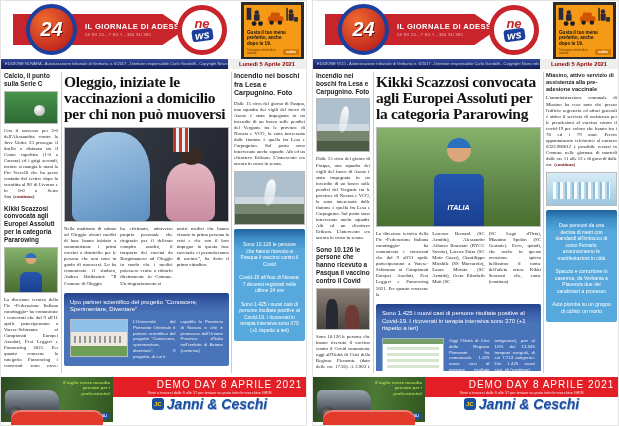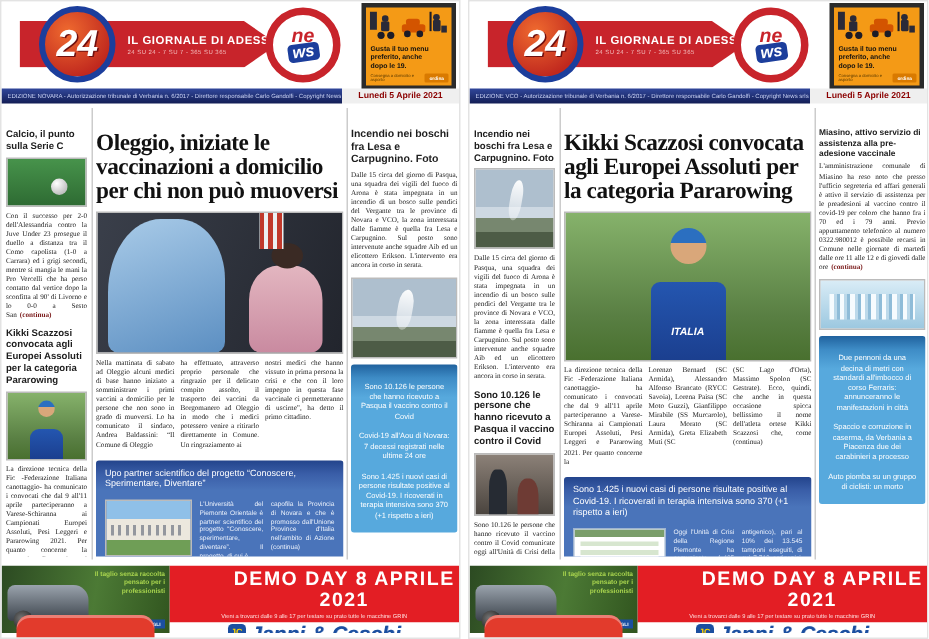--- a/index.html
+++ b/index.html
@@ -14,21 +14,21 @@
   
   .mast { position:absolute; left:0; right:0; top:0; height:57px; background:#fff; }
   .arrow { position:absolute; left:12px; top:13px; width:172px; height:31px; background:#c8242b;
            clip-path:polygon(0 0,87% 0,100% 50%,87% 100%,0 100%);
            display:flex; flex-direction:column; justify-content:center; padding-left:72px; }
   .arrow .t1 { color:#fff; font-weight:bold; font-size:7.6px; letter-spacing:.4px; white-space:nowrap; }
   .arrow .t2 { color:#f3bcbc; font-size:4px; letter-spacing:.3px; white-space:nowrap; margin-top:1px; }
   .logo24 { position:absolute; left:25px; top:3px; width:51px; height:51px; border-radius:50%;
             background:radial-gradient(circle at 35% 30%, #ef6a2f, #c0281e 75%);
             border:4px solid #1c3e9c; display:flex; align-items:center; justify-content:center;
-            color:#fff; font-size:25px; font-weight:bold; font-style:italic;
+            color:#fff; font-size:20px; font-weight:bold; font-style:italic;
             text-shadow:1px 1px 0 #6e0f0f; z-index:2; }
   .newslogo { position:absolute; left:176px; top:4px; width:50px; height:50px; border-radius:50%;
               border:5px solid #c8242b; background:#fff; display:flex; flex-direction:column;
               align-items:center; justify-content:center; z-index:2; }
   .newslogo .ne { color:#c8242b; font-weight:bold; font-style:italic; font-size:13px; line-height:.8; }
   .newslogo .ws { background:#1c3e9c; color:#fff; font-weight:bold; font-style:italic; font-size:11px;
                   line-height:1.1; padding:0 3px; border-radius:3px; transform:rotate(-8deg); }
   .mast-ad { position:absolute; right:2px; top:1px; width:63px; height:58px; background:#2b2b2b;
              padding:3px; }
   .ad-in { position:relative; width:100%; height:100%; background:#f49a16; overflow:hidden; }
@@ -41,21 +41,21 @@
 
   
   .edition-bar { position:absolute; left:0; right:0; top:58px; height:10px; display:flex; }
   .eb-left { flex:1; background:linear-gradient(180deg,#31479b,#131e55); color:#c9d2f5;
              font-size:4px; line-height:10px; padding-left:4px; white-space:nowrap; overflow:hidden; }
   .eb-date { width:78px; background:#efefef; color:#8b0000; font-weight:bold; font-size:5.8px;
              line-height:10px; text-align:center; }
 
   
   .vdiv { position:absolute; top:71px; bottom:52px; width:1px; background:#ccc; }
-  .col { position:absolute; top:71px; bottom:54px; overflow:hidden;margin-top:14px; }
+  .col { position:absolute; top:71px; bottom:54px; overflow:hidden; }
   .col-left  { left:3px;  width:54px; }
   .col-main  { left:63px; width:165px; }
   .col-right { left:233px; width:71px; }
 
   .sh { font-weight:bold; color:#1d1d1d; line-height:1.22; margin-bottom:3px; }
   .sh.lg { font-size:6.4px; }
   .sh.xl { font-size:7px; }
   .sh.md { font-size:5.6px; }
   .body { font-family:"Liberation Serif", serif; font-size:4.8px; line-height:1.27; color:#222;
           text-align:justify; margin-bottom:4px; }
@@ -129,21 +129,21 @@
   .bn-photo::before { content:""; position:absolute; left:4px; bottom:8px; width:54px; height:24px;
       background:linear-gradient(180deg,#9aa3ad,#3c434b); border-radius:5px 10px 3px 3px; }
   .bn-photo::after { content:""; position:absolute; left:8px; bottom:2px; width:13px; height:13px;
       border-radius:50%; background:radial-gradient(circle at 40% 40%, #777, #0e0e0e); }
   .bn-cap { position:absolute; right:3px; top:3px; width:48px; color:#a8d44e; font-weight:bold;
       font-size:4.4px; line-height:1.2; text-align:right; z-index:2; }
   .bn-badge { position:absolute; right:3px; bottom:3px; background:#1b4fa0; color:#fff;
       font-size:3.2px; font-weight:bold; padding:1px 3px; z-index:2; }
   .bn-right { flex:1; display:flex; flex-direction:column; }
   .bn-red { background:#e31e24; color:#fff; text-align:center; padding:2px 0 2px; }
-  .bn-red-h { font-weight:bold; font-size:13px; letter-spacing:1px; line-height:1.1;padding-left:40px; }
+  .bn-red-h { font-weight:normal; font-size:10px; letter-spacing:1px; line-height:1.1;padding-left:40px; }
   .bn-red-s { font-size:3.8px; margin-top:1px; color:#ffe2e2; }
   .bn-white { flex:1; background:#fff; display:flex; flex-direction:column; align-items:center;
               justify-content:center; gap:18px; }
   .bn-brandrow { display:flex; align-items:center; gap:3px; }
   .bn-logo { width:12px; height:12px; background:#1b4fa0; color:#ffd200; border-radius:3px;
              font-weight:bold; font-size:6px; display:flex; align-items:center; justify-content:center; }
   .bn-brand { color:#1b4fa0; font-weight:bold; font-style:italic; font-size:14px; line-height:1;
               text-shadow:.5px .5px 0 #9db3d8; }
   .bn-brand-sub { color:#1b4fa0; font-weight:bold; font-size:5px; letter-spacing:1.6px; }
   .bn-addr { color:#444; font-size:3.3px; }

